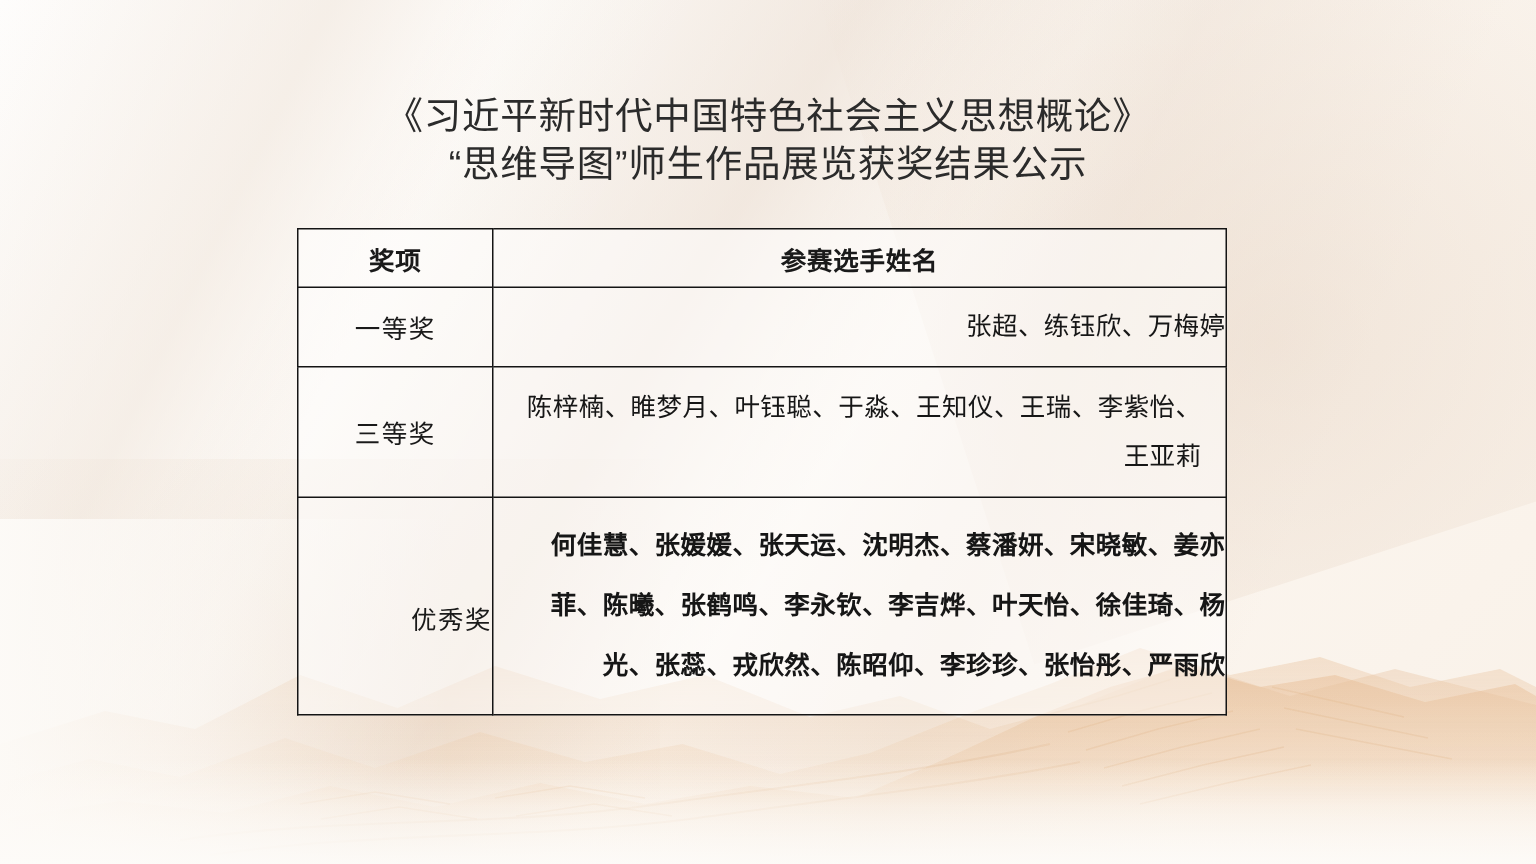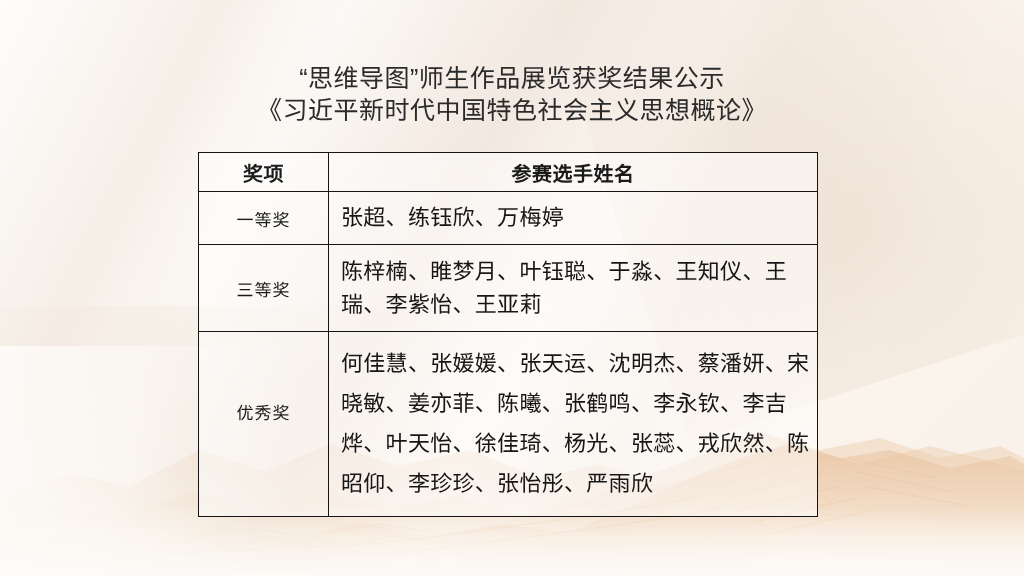--- a/index.html
+++ b/index.html
@@ -132,56 +132,57 @@
   }
   col.c-award { width: 130px; }
   col.c-names { width: 489px; }
 
   
   .hdr-cell {
     height: 38px;
     text-align: center;
     font-family: "Liberation Sans", "DejaVu Sans", sans-serif;
     font-weight: bold;
-    font-size: 20px;
+    font-size: 17px;
     color: #1a1a1a;
     letter-spacing: 0.5px;
   }
 
   
   .award-cell {
     text-align: center;
     font-family: Liberation Mono, monospace;
     font-size: 17px;
     color: #1a1a1a;
     letter-spacing: 1px;
   }
   
   .names-cell {
     font-family: "Liberation Serif", "DejaVu Serif", serif;
-    font-size: 22px;
+    font-size: 17px;
     color: #161616;
     line-height: 40px;
     padding: 9px 0 9px 12px;
-    text-align: left;
+    text-align: right;
     letter-spacing: 0.3px;
   }
 
   .row-1 .names-cell,
   .row-2 .names-cell { line-height: 26px; padding: 13px 0 13px 12px; }
   .row-1 .award-cell,
   .row-2 .award-cell { vertical-align: middle; }
 
   .row-3 .names-cell { line-height: 33px; padding: 10px 16px 10px 12px; }
   .row-3 .award-cell { vertical-align: middle; }
 
-  .row-4 .names-cell { line-height: 40px; padding: 12px 0 12px 12px; }
+  .row-4 .names-cell { line-height: 40px; padding: 12px 0 12px 12px; font-weight: bold; }
   .row-4 .award-cell {
     vertical-align: top;
     padding-top: 67px;
+    text-align: right;
   }
 </style>
 </head>
 <body>
 
 <div class="slide">
 
   <div class="wash-tr"></div>
   <div class="wash-bl"></div>
 
@@ -231,22 +232,22 @@
         <path d="M120,214 C230,198 330,206 440,190 C540,176 620,168 700,150"></path>
         <path d="M140,224 C250,208 350,214 460,200 C560,186 640,178 720,162"></path>
       </g>
     </svg>
   </div>
 
   <div class="left-fade"></div>
   <div class="bottom-fade"></div>
 
   <div class="title-block">
+    <div class="title-line">《习近平新时代中国特色社会主义思想概论》</div>
     <div class="title-line">“思维导图”师生作品展览获奖结果公示</div>
-    <div class="title-line">《习近平新时代中国特色社会主义思想概论》</div>
   </div>
 
   <div class="table-wrap">
     <table class="award-table">
       <colgroup>
         <col class="c-award">
         <col class="c-names">
       </colgroup>
       <thead>
         <tr>

